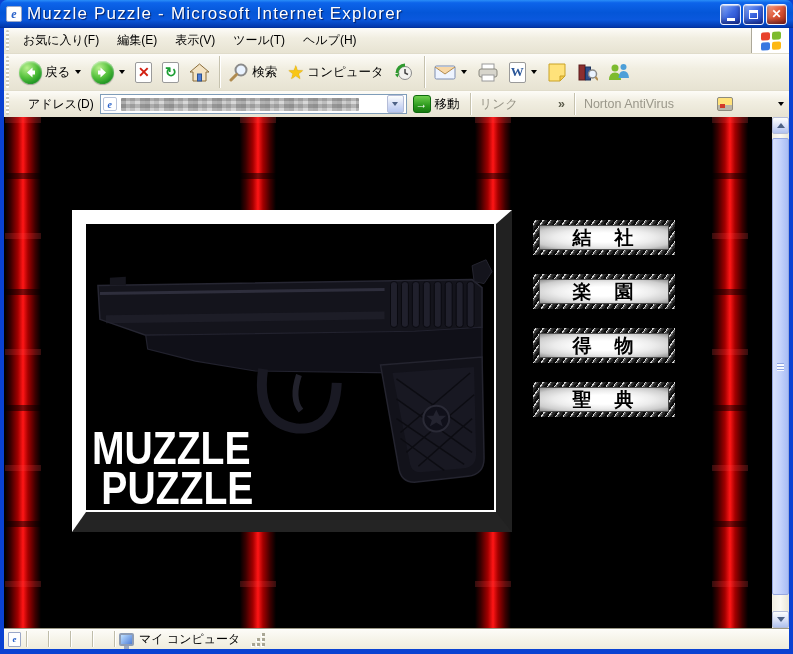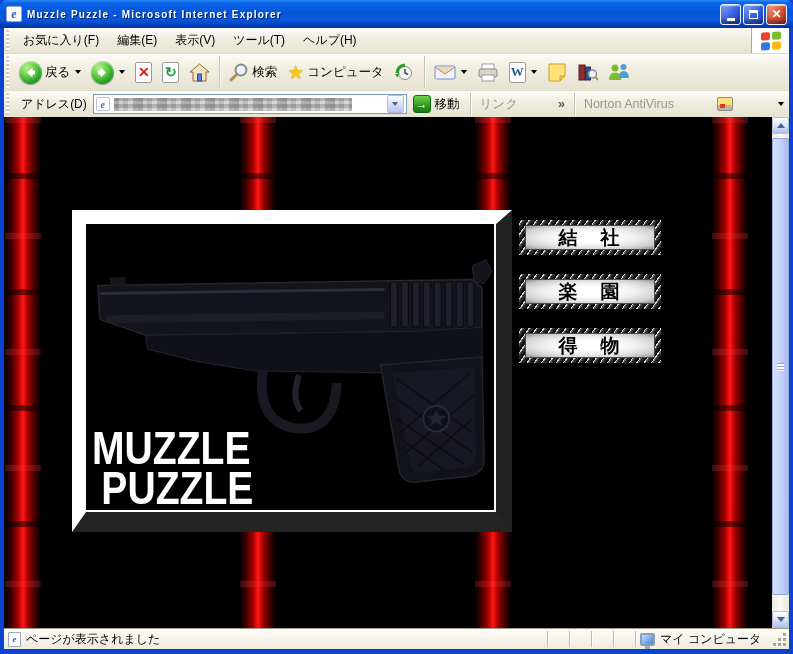--- a/index.html
+++ b/index.html
@@ -17,21 +17,21 @@
     background:linear-gradient(180deg,#2a8ef8 0%,#0d64ea 10%,#0456d8 45%,#0a58dd 70%,#0238ad 96%,#012d90 100%);
     display:flex; align-items:center; padding:0 6px;
   }
   .titlebar .appicon{
     width:16px; height:16px; margin-right:5px; flex:none;
     background:#fff; border:1px solid #9aa7c8; border-radius:2px;
     display:flex; align-items:center; justify-content:center;
     font:italic bold 12px "Liberation Serif", serif; color:#2a62c9;
   }
   .titletext{
-    flex:1; color:#fff; font-weight:bold; font-size:10px; letter-spacing:1.2px;
+    flex:1; color:#fff; font-weight:normal; font-size:17px; letter-spacing:1.2px;
     text-shadow:1px 1px 1px rgba(0,0,40,.7);
     white-space:nowrap; overflow:hidden;
   }
   .winbtns{ display:flex; gap:2px; }
   .tb-btn{
     width:21px; height:21px; border-radius:3px; border:1px solid #eef2ff;
     background:linear-gradient(135deg,#8fb0fa 0%,#3b66e0 50%,#1f3fbe 100%);
     box-shadow:inset 0 -3px 4px rgba(0,0,40,.45), inset 0 1px 1px rgba(255,255,255,.7);
     display:flex; align-items:center; justify-content:center; cursor:default;
   }
@@ -60,21 +60,21 @@
     box-shadow:inset 0 1px 2px rgba(255,255,255,.7), 0 1px 1px rgba(0,0,0,.3);
     display:flex; align-items:center; justify-content:center; }
   .caret{ width:0; height:0; border-left:3px solid transparent; border-right:3px solid transparent; border-top:4px solid #000; margin-left:2px; }
   .doc{ position:relative; width:17px; height:21px; background:#fff; border:1px solid #9a9a9a; border-radius:2px;
     display:flex; align-items:center; justify-content:center; font-weight:bold; }
   .stop-x{ color:#d21f10; font-size:14px; font-weight:bold; }
   .refresh-a{ color:#1b9e32; font-size:14px; font-weight:bold; }
   .star-ico{ color:#f8c616; font-size:19px; text-shadow:0 0 1px #b98a00; line-height:1; }
   
   .addrbar{ top:91px; height:26px; display:flex; align-items:center; font-size:12px; }
-  .addr-label{ margin:0 6px 0 7px; color:#000; }
+  .addr-label{ margin:0 6px 0 14px; color:#000; }
   .addr-input{ flex:1; height:20px; background:#fff; border:1px solid #7f9db9; display:flex; align-items:center; padding:1px 2px; }
   .addr-eicon{ width:14px; height:14px; margin-right:4px; flex:none; background:#fff; border:1px solid #b9c4da; border-radius:2px;
     font:italic bold 10px "Liberation Serif", serif; color:#2a62c9; display:flex; align-items:center; justify-content:center; }
   .blur-url{ width:238px; height:13px; border-radius:1px;
     background:repeating-linear-gradient(90deg,#adadad 0 5px,#cfcfcf 5px 9px,#bdbdbd 9px 14px,#d8d8d8 14px 19px,#b3b3b3 19px 24px),
                repeating-linear-gradient(0deg,rgba(255,255,255,.35) 0 3px,rgba(110,110,110,.3) 3px 7px);
     background-blend-mode:multiply; }
   .combo-btn{ margin-left:auto; width:17px; height:18px; border:1px solid #b5bdd8; border-radius:2px;
     background:linear-gradient(180deg,#fdfefd,#d7dff6 50%,#b7c7f0); display:flex; align-items:center; justify-content:center; }
   .combo-btn b{ width:0; height:0; border-left:3px solid transparent; border-right:3px solid transparent; border-top:4px solid #4d6185; }
@@ -94,21 +94,21 @@
       linear-gradient(90deg, rgba(0,0,0,0) 0%, #3c0000 16%, #a30000 36%, #ff1616 50%, #a30000 64%, #3c0000 84%, rgba(0,0,0,0) 100%);
   }
   .frame{ position:absolute; left:68px; top:93px; width:440px; height:322px;
     border-style:solid; border-color:#ffffff #212121 #242424 #ffffff; border-width:14px 16px 20px 14px; }
   .frame-inner{ position:relative; width:100%; height:100%; background:#000;
     border-right:2px solid #fff; border-bottom:2px solid #fff; overflow:hidden; }
   .pistol{ position:absolute; left:0; top:0; width:100%; height:100%; }
   .logo{ position:absolute; left:6px; bottom:2px; color:#fff; font-weight:bold;
     font-size:46px; line-height:40px; letter-spacing:0px; transform:scaleX(.85); transform-origin:left bottom; }
   .logo .l2{ padding-left:11px; }
-  .nav-col{ position:absolute; left:513px; top:101px; width:146px; }
+  .nav-col{ position:absolute; left:527px; top:101px; width:146px; }
   .navbtn{ width:146px; height:39px; margin-bottom:15px; border:2px solid #000; padding:5px 6px; cursor:pointer;
     background:repeating-linear-gradient(125deg,#0c0c0c 0 2px,#d8d8d8 2px 3px,#5d5d5d 3px 4px,#262626 4px 6px); }
   .navbtn-face{ width:100%; height:100%; border:1px solid #4a4a4a;
     background:radial-gradient(ellipse at 50% 50%, #ffffff 28%, #ececec 55%, #cdcdcd 80%, #8f8f8f 100%);
     display:flex; align-items:center; justify-content:center;
     font-weight:bold; font-size:19px; color:#000; letter-spacing:2px; white-space:nowrap; }
   
   .scrollbar{ position:absolute; right:0; top:0; width:17px; height:511px;
     background:linear-gradient(90deg,#f0eee2,#fbfaf3 50%,#e9e6d6); }
   .sb-btn{ position:absolute; left:0; width:17px; height:17px; border:1px solid #b5bdd8; border-radius:2px;
@@ -350,37 +350,39 @@
     <div class="nav-col">
       <div class="navbtn">
           <div class="navbtn-face">結　社</div>
         </div>
       <div class="navbtn">
           <div class="navbtn-face">楽　園</div>
         </div>
       <div class="navbtn">
           <div class="navbtn-face">得　物</div>
         </div>
+      <div class="navbtn">
+          <div class="navbtn-face">聖　典</div>
+        </div>
     </div>
   </div>
 
   <div class="scrollbar">
     <div class="sb-btn sb-up">
         <span class="arr-up"></span>
       </div>
     <div class="sb-thumb"></div>
     <div class="sb-btn sb-down">
         <span class="arr-down"></span>
       </div>
   </div>
 </div>
 
 <div class="statusbar">
   <span class="st-page-ico">e</span>
-  <span class="st-msg">ページが表示されました</span>
   <span class="st-cell"></span>
   <span class="st-cell"></span>
   <span class="st-cell"></span>
   <span class="st-cell"></span>
   <span class="st-zone">
     <span class="pc-ico"></span>
     <span>マイ コンピュータ</span>
   </span>
   <span class="resize-grip">
     <i class="d1"></i>

